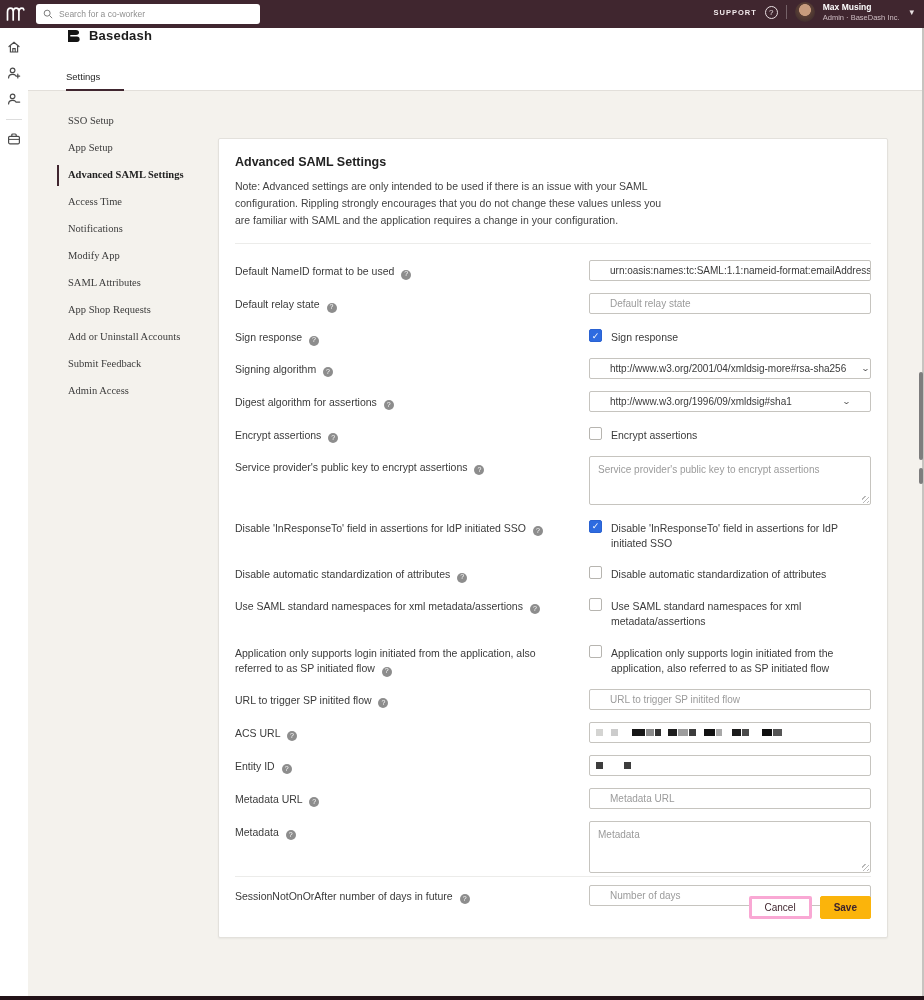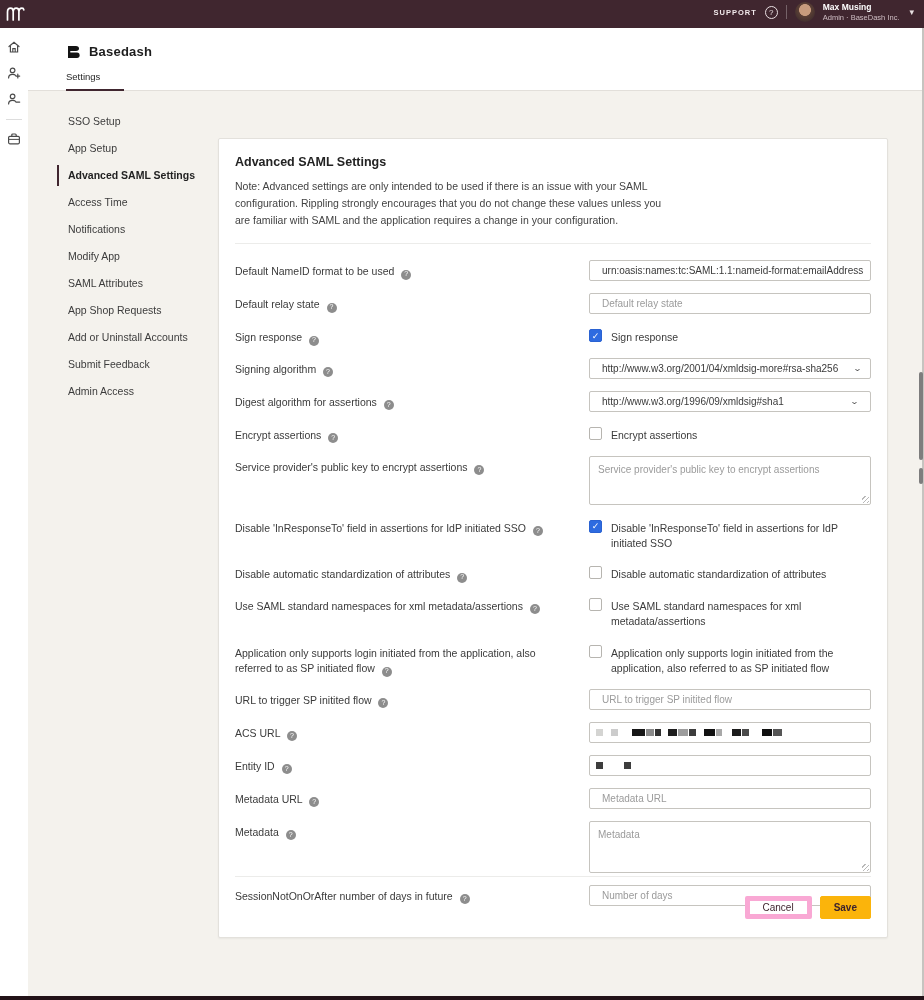--- a/index.html
+++ b/index.html
@@ -47,27 +47,27 @@
     position:absolute; left:0; top:28px; width:28px; bottom:4px;
     background:#ffffff; z-index:10; display:flex; flex-direction:column; align-items:center;
   }
   .rail-icon { margin-top:12px; width:28px; display:flex; justify-content:center; cursor:pointer; }
   .rail-div { width:16px; height:1px; background:#ddd; margin-top:13px; }
   
   .app-header {
     position:absolute; left:28px; top:28px; right:0; height:63px;
     background:#fff; border-bottom:1px solid #e2dfda; z-index:5;
   }
-  .app-title-row { position:absolute; left:38px; top:16px; display:flex; align-items:center; gap:9px; }
+  .app-title-row { position:absolute; left:38px; top:0; display:flex; align-items:center; gap:9px; }
   .app-title { font-size:13px; font-weight:bold; color:#1d1d1d; letter-spacing:0.2px; }
   .tabs { position:absolute; left:38px; bottom:-1px; display:flex; gap:18px;flex-direction:column; }
   .tab { font-size:9.5px; color:#4d4d4d; padding-bottom:7px; border-bottom:2px solid transparent; cursor:pointer; }
   .tab.active { color:#1f1f1f; border-bottom-color:#40262f;margin-top:40px; }
   
-  .sidenav { position:absolute; left:57px; top:111px; width:160px; z-index:4; }
+  .sidenav { position:absolute; left:57px; top:111px; width:160px; z-index:4;font-family:Liberation Serif, serif; }
   .nav-item {
     font-size:10.5px; color:#3c3c3c; padding:4px 0 4px 9px; margin-bottom:6.4px;
     border-left:2px solid transparent; cursor:pointer; line-height:1.2;
   }
   .nav-item.active { font-weight:bold; color:#222; border-left-color:#40262f; }
   
   .card {
     position:absolute; left:218px; top:138px; width:670px; height:800px;
     background:#fff; border:1px solid #e3e1dc; border-radius:2px;
     box-shadow:0 1px 2px rgba(0,0,0,0.05); padding:0 16px; z-index:4;
@@ -79,21 +79,21 @@
   .row { display:flex; margin-bottom:12px; }
   .label-col { flex:0 0 354px; padding-right:44px; font-size:10.5px; line-height:1.5; color:#3b3b3b; padding-top:4px; }
   .control-col { flex:1; min-width:0; }
   .info-icon {
     display:inline-flex; width:10px; height:10px; border-radius:50%;
     background:#8d8d8d; color:#fff; font-size:7px; align-items:center; justify-content:center;
     vertical-align:-1px; margin-left:4px; cursor:pointer;
   }
   .text-input, .select-input {
     height:21px; border:1px solid #c6c4bf; border-radius:2px; background:#fff;
-    display:flex; align-items:center; padding:0 12px; font-size:10px; color:#3a3a3a;
+    display:flex; align-items:center; padding:0 20px; font-size:10px; color:#3a3a3a;
     white-space:nowrap; overflow:hidden;
   }
   .ph-text { color:#9b9b9b; }
   .select-input { justify-content:space-between; cursor:pointer;gap:16px; }
   .sel-chev { color:#555; font-size:8px; transform:scaleX(1.4); }
   .cb-wrap { display:flex; gap:9px; align-items:flex-start; padding-top:3px; }
   .checkbox {
     width:13px; height:13px; border:1px solid #b7b5b0; border-radius:2px; background:#fff;
     flex:none; display:flex; align-items:center; justify-content:center; cursor:pointer;
   }
@@ -108,37 +108,44 @@
     background:repeating-linear-gradient(135deg, transparent 0 2px, #b9b9b9 2px 3px);
     cursor:nwse-resize;
   }
   .redact-strip { display:flex; align-items:center; height:100%; }
   .redact-block { height:7px; flex:none; }
   .card-footer {
     position:absolute; left:16px; right:16px; bottom:0; height:61px;
     border-top:1px solid #ececea; display:flex; align-items:center; justify-content:flex-end; gap:8px;
   }
   .btn { height:23px; border-radius:2px; font-size:10px; display:flex; align-items:center; cursor:pointer; font-family:inherit; }
-  .btn-cancel { background:#fff; border:5px solid #f9a8d4; color:#40262f; padding:0 13px; }
+  .btn-cancel { background:#fff; border:3px solid #f9a8d4; color:#40262f; padding:0 13px; }
   .btn-save { background:#fbb40b; border:1px solid #fbb40b; color:#3c232d; font-weight:bold; padding:0 13px; }
   
   .right-track { position:absolute; right:0; top:28px; bottom:4px; width:2px; background:#c6c4c0; z-index:30; }
   .scroll-thumb { position:absolute; right:1px; width:4px; background:#7d7d7d; border-radius:2px; z-index:31; }
   .bottom-strip { position:absolute; left:0; right:0; bottom:0; height:4px; background:#221218; z-index:32; }
 </style>
 </head>
 <body>
 
 <div class="topbar">
   <div class="logo-box">
     <svg width="19" height="18" viewBox="0 0 19 18" fill="none">
       <path d="M1.5,15 L1.5,7 Q1.5,3.2 4.6,3.2 Q7,3.2 7,5.6" stroke="#fff" stroke-width="1.7" stroke-linecap="round"></path>
       <path d="M7.2,15 L7.2,7 Q7.2,3.2 10.3,3.2 Q12.7,3.2 12.7,5.6" stroke="#fff" stroke-width="1.7" stroke-linecap="round"></path>
       <path d="M12.9,15 L12.9,7 Q12.9,3.2 16,3.2 Q17.6,3.2 17.8,4.8" stroke="#fff" stroke-width="1.7" stroke-linecap="round"></path>
     </svg>
+  </div>
+  <div class="searchbox">
+    <svg width="10" height="10" viewBox="0 0 12 12">
+      <circle cx="5" cy="5" r="3.6" stroke="#7a7a7a" stroke-width="1.2" fill="none"></circle>
+      <line x1="7.8" y1="7.8" x2="11" y2="11" stroke="#7a7a7a" stroke-width="1.2"></line>
+    </svg>
+    <span class="ph">Search for a co-worker</span>
   </div>
   <div class="topbar-right">
     <span class="support-label">SUPPORT</span>
     <span class="help-circle">?</span>
     <span class="v-div"></span>
     <span class="avatar"></span>
     <span class="user-text">
       <div class="user-name">Max Musing</div>
       <div class="user-role">Admin · BaseDash Inc.</div>
     </span>

